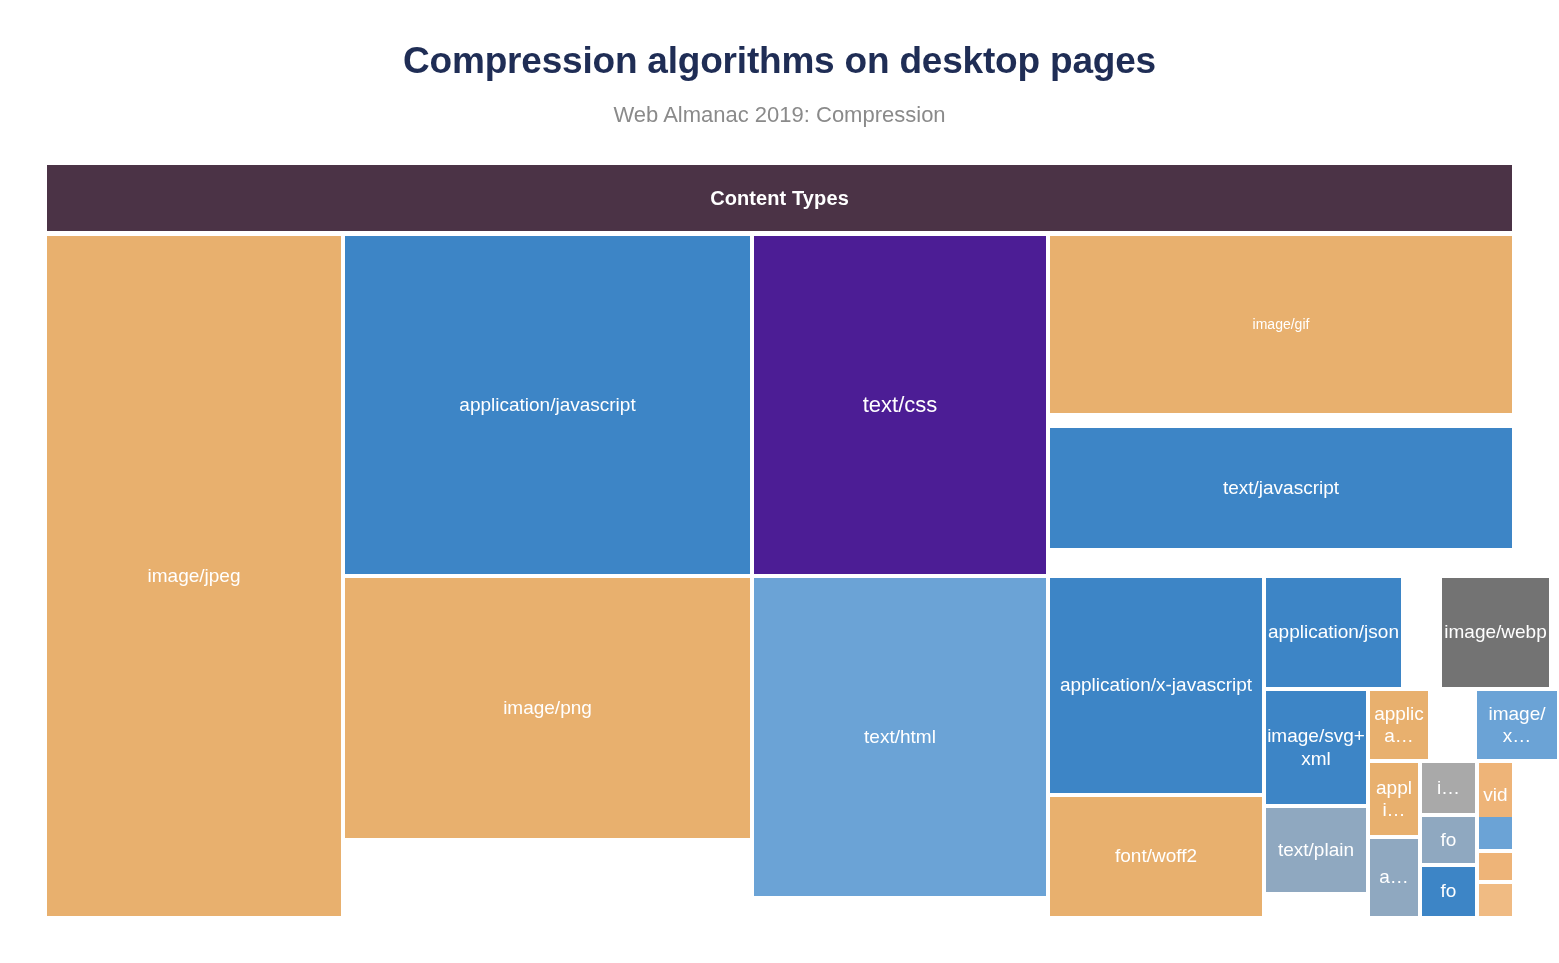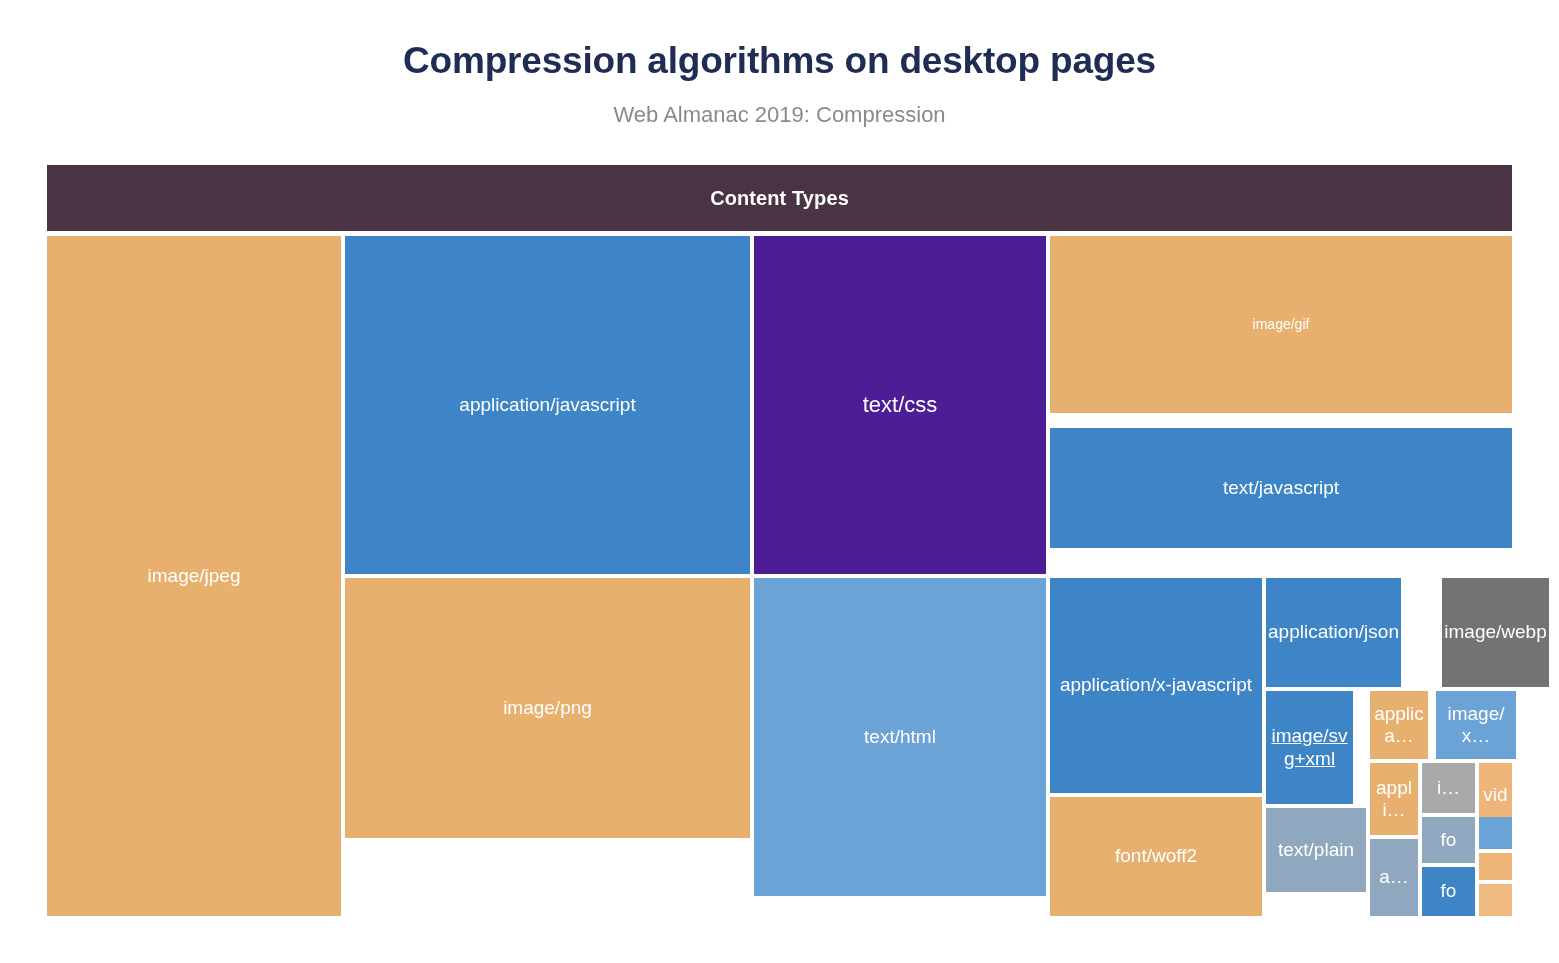--- a/index.html
+++ b/index.html
@@ -125,30 +125,30 @@
         </div>
         <div class="tile" style="left: 1003px; top: 561px; width: 212px; height: 119px; background: rgb(232, 176, 110); font-size: 19px;">
           <span>font/woff2</span>
         </div>
         <div class="tile" style="left: 1219px; top: 342px; width: 135px; height: 109px; background: rgb(61, 133, 198); font-size: 19px;">
           <span>application/json</span>
         </div>
         <div class="tile" style="left: 1358px; top: 342px; width: 107px; height: 109px; background: #737373; font-size: 19px; margin-left: 37px;">
           <span>image/webp</span>
         </div>
-        <div class="tile" style="left: 1219px; top: 455px; width: 87px; height: 113px; background: rgb(61, 133, 198); font-size: 19px; text-decoration: underline;">
+        <div class="tile" style="left: 1219px; top: 455px; width: 100px; height: 113px; background: rgb(61, 133, 198); font-size: 19px;">
           <span>image/svg+xml</span>
         </div>
         <div class="tile" style="left: 1219px; top: 572px; width: 100px; height: 84px; background: rgb(143, 168, 192); font-size: 19px;">
           <span>text/plain</span>
         </div>
         <div class="tile" style="left: 1323px; top: 455px; width: 58px; height: 68px; background: rgb(232, 176, 110); font-size: 19px;">
           <span>applica…</span>
         </div>
-        <div class="tile" style="left: 1389px; top: 455px; width: 80px; height: 68px; background: rgb(107, 163, 214); font-size: 19px;">
+        <div class="tile" style="left: 1430px; top: 455px; width: 80px; height: 68px; background: rgb(107, 163, 214); font-size: 19px;">
           <span>image/x…</span>
         </div>
         <div class="tile" style="left: 1323px; top: 527px; width: 48px; height: 72px; background: rgb(232, 176, 110); font-size: 19px;">
           <span>appli…</span>
         </div>
         <div class="tile" style="left: 1375px; top: 527px; width: 53px; height: 50px; background: rgb(169, 169, 169); font-size: 19px;">
           <span>i…</span>
         </div>
         <div class="tile" style="left: 1432px; top: 527px; width: 33px; height: 64px; background: rgb(238, 180, 120); font-size: 19px;">
           <span>vid</span>

